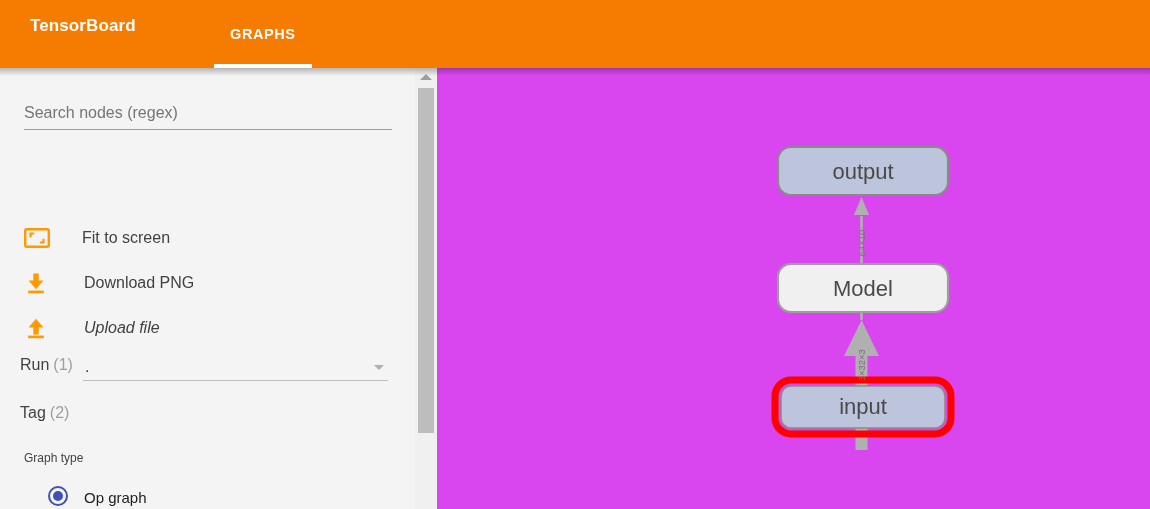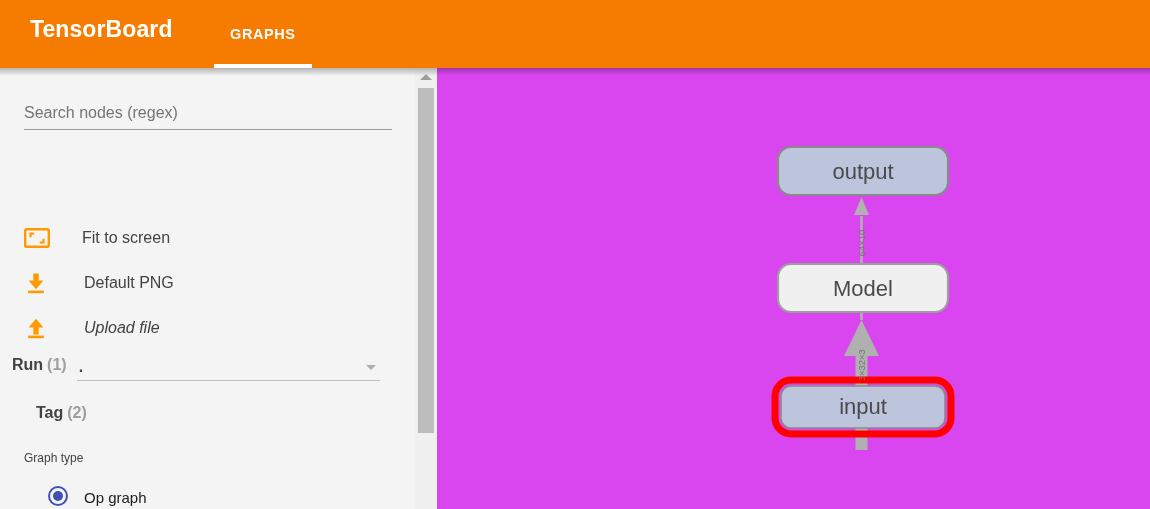--- a/index.html
+++ b/index.html
@@ -36,21 +36,21 @@
     left: 0; top: 68px;
     width: 1150px;
     height: 8px;
     background: linear-gradient(to bottom, rgba(0,0,0,0.26), rgba(0,0,0,0.0));
     z-index: 19;
   }
   .brand {
     position: absolute;
     left: 30px;
     top: 16px;
-    font-size: 23px;
+    font-size: 17px;
     font-weight: bold;
     color: #ffffff;
     letter-spacing: 0.1px;
     white-space: nowrap;
   }
   .tabs {
     position: absolute;
     left: 214px;
     top: 0;
     height: 56px;
@@ -168,28 +168,27 @@
   #row-fit   { top: 155px; text-align: center; }
   #row-fit   .tool-label { margin-left: 24px; }
   #row-dl    { top: 200px; }
   #row-dl    .tool-label { margin-left: 26px; }
   #row-ul    { top: 245px; }
   #row-ul    .tool-label { margin-left: 26px; font-style: italic; }
 
   
   .sel-row {
     position: absolute;
-    left: 12px;
+    left: 20px;
     width: 368px;
     display: flex;
     align-items: flex-end;
-    font-weight: bold;
   }
   #row-run { top: 288px; }
-  #row-tag { top: 336px; margin-left: 24px; }
+  #row-tag { top: 336px; }
   .sel-label {
     font-size: 16px;
     color: #424242;
     white-space: nowrap;
     padding-bottom: 7px;
     flex: none;
   }
   .sel-count {
     color: #9e9e9e;
     margin-left: 4px;
@@ -317,21 +316,21 @@
       </div>
 
       <div class="tool-row" id="row-dl">
         <span class="tool-icon">
           <svg width="24" height="24" viewBox="0 0 24 24">
             <rect x="9.3" y="2.5" width="5.4" height="8" fill="#f90"></rect>
             <path d="M4.6 9.4 L19.4 9.4 L12 18.3 Z" fill="#f90"></path>
             <rect x="4.2" y="19.6" width="15.6" height="2.6" fill="#f90"></rect>
           </svg>
         </span>
-        <span class="tool-label">Default PNG</span>
+        <span class="tool-label">Download PNG</span>
       </div>
 
       <div class="tool-row" id="row-ul">
         <span class="tool-icon">
           <svg width="24" height="24" viewBox="0 0 24 24">
             <path d="M4.6 11.6 L19.4 11.6 L12 2.7 Z" fill="#f90"></path>
             <rect x="9.3" y="10.6" width="5.4" height="8" fill="#f90"></rect>
             <rect x="4.2" y="19.6" width="15.6" height="2.6" fill="#f90"></rect>
           </svg>
         </span>

